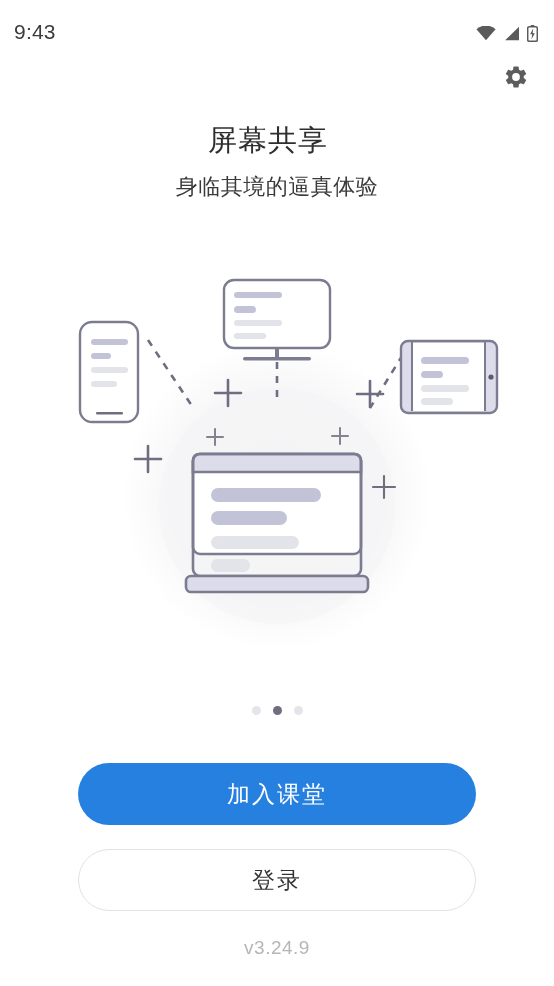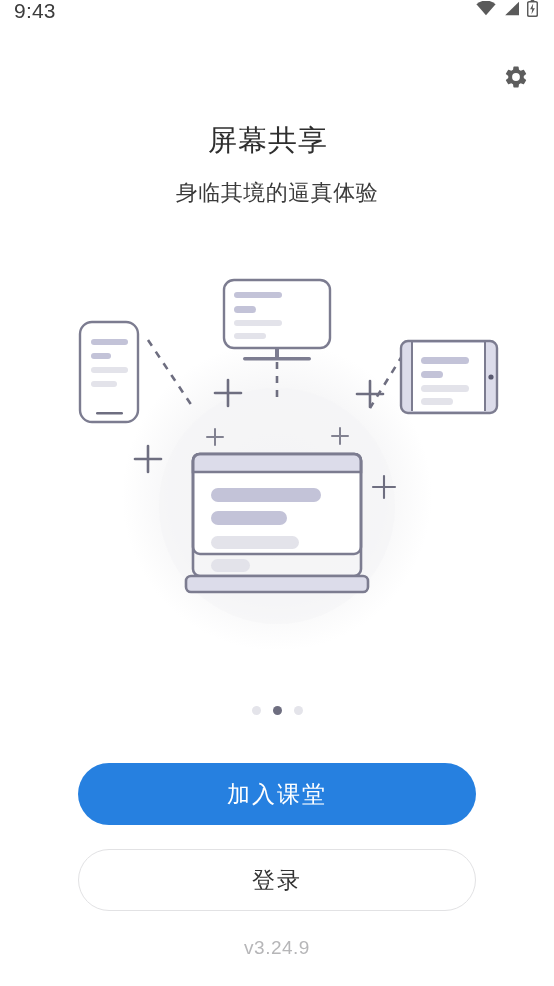--- a/index.html
+++ b/index.html
@@ -19,21 +19,21 @@
     background: #ffffff;
   }
 
   
   .statusbar {
     position: absolute;
     top: 0; left: 0;
     width: 554px;
     height: 42px;
     display: flex;
-    align-items: flex-start;
+    align-items: flex-end;
     justify-content: space-between;
     padding: 0 16px 0 14px;
   }
   .status-time {
     font-size: 21px;
     color: #3c3c3c;
     letter-spacing: 0.2px;
     line-height: 1;
   }
   .status-icons {
@@ -62,21 +62,21 @@
     left: 0;
     width: 536px;
     text-align: center;
     font-size: 29px;
     color: #2e2e2e;
     letter-spacing: 1px;
     font-weight: 400;
   }
   .subtitle {
     position: absolute;
-    top: 178px;
+    top: 172px;
     left: 0;
     width: 554px;
     text-align: center;
     font-size: 22px;
     color: #3a3a3a;
     letter-spacing: 0.5px;
     font-weight: 400;
   }
 
   

